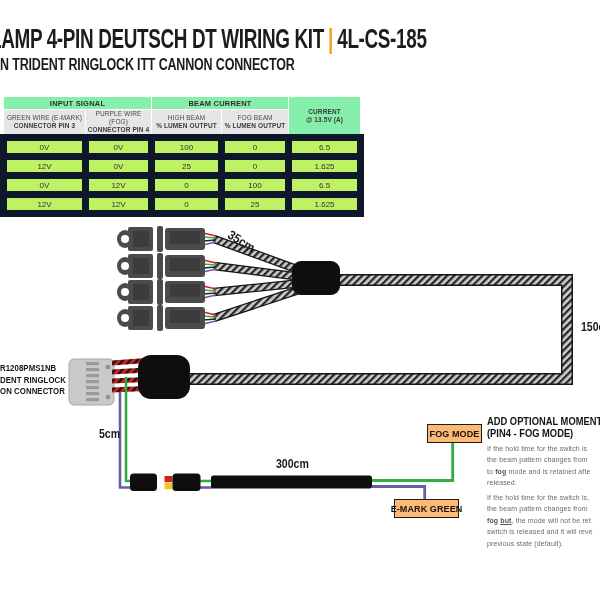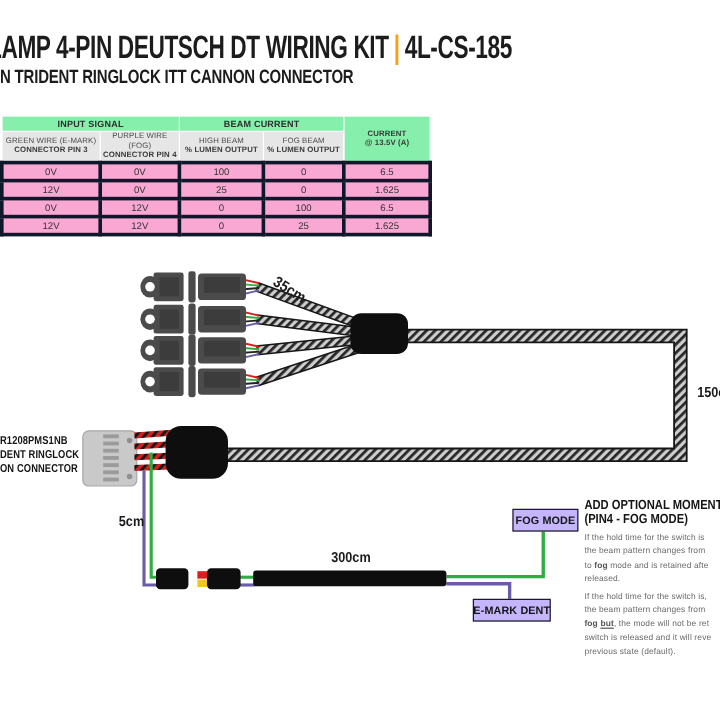--- a/index.html
+++ b/index.html
@@ -33,38 +33,38 @@
     font-size:7.5px;font-weight:700;color:#2e2e2e;height:12px;letter-spacing:.2px;
   }
   table.spec tr.sh th{
     background:#e6e6e6;border:1.5px solid #fff;height:20px;
   }
   table.spec th.current{background:#d4d4d4;}
   .ch1{font-size:6.5px;font-weight:400;color:#4a4a4a;line-height:8px;letter-spacing:.1px;}
   .ch2{font-size:6.5px;font-weight:700;color:#3a3a3a;line-height:8px;letter-spacing:.1px;}
   th.current .ch1{font-weight:700;color:#3a3a3a;}
   table.spec td{
-    border:3px solid #0f172a;background:#f9a8d4;
+    border:7px solid #0f172a;background:#bef264;
     font-size:8px;color:#333;height:12px;
   }
   
   .len{
     font-weight:700;font-size:12px;color:#1b1b1b;white-space:nowrap;
     transform:scaleX(.88);transform-origin:left top;
   }
   .len35{left:233px;top:227px;transform:rotate(32deg) scaleX(.88);transform-origin:left top;font-size:13px;}
   .len150{left:581px;top:320px;}
   .len5{left:99px;top:427px;}
   .len300{left:276px;top:457px;}
   .conn-label{
     left:0;top:362px;font-weight:700;font-size:9.5px;line-height:11.5px;color:#141414;
     white-space:nowrap;transform:scaleX(.82);transform-origin:left top;letter-spacing:.1px;
   }
   .mode-box{
-    background:#c4b5fd;border:1.5px solid #1c1c1c;
+    background:#fdba74;border:1.5px solid #1c1c1c;
     display:flex;align-items:center;justify-content:center;
     font-size:9px;font-weight:700;color:#141414;white-space:nowrap;letter-spacing:.1px;
   }
   .fog-box{left:427px;top:424px;width:53px;height:17px;}
   .emark-box{left:394px;top:499px;width:63px;height:17px;}
   
   .note-head{
     left:487px;top:416px;font-weight:700;font-size:11px;line-height:11.5px;color:#141414;
     white-space:nowrap;transform:scaleX(.85);transform-origin:left top;
   }
@@ -280,21 +280,21 @@
 <div class="abs len len5">5cm</div>
 <div class="abs len len300">300cm</div>
 
 <div class="abs conn-label">
   <div>R1208PMS1NB</div>
   <div>DENT RINGLOCK</div>
   <div>ON CONNECTOR</div>
 </div>
 
 <div class="abs mode-box fog-box">FOG MODE</div>
-<div class="abs mode-box emark-box">E-MARK DENT</div>
+<div class="abs mode-box emark-box">E-MARK GREEN</div>
 
 <div class="abs note-head">
   <div>ADD OPTIONAL MOMENTA</div>
   <div>(PIN4 - FOG MODE)</div>
 </div>
 
 <div class="abs note-body p1">
   <div>If the hold time for the switch is</div>
   <div>the beam pattern changes from</div>
   <div><span>to </span><span class="b">fog</span><span> mode and is retained afte</span></div>

